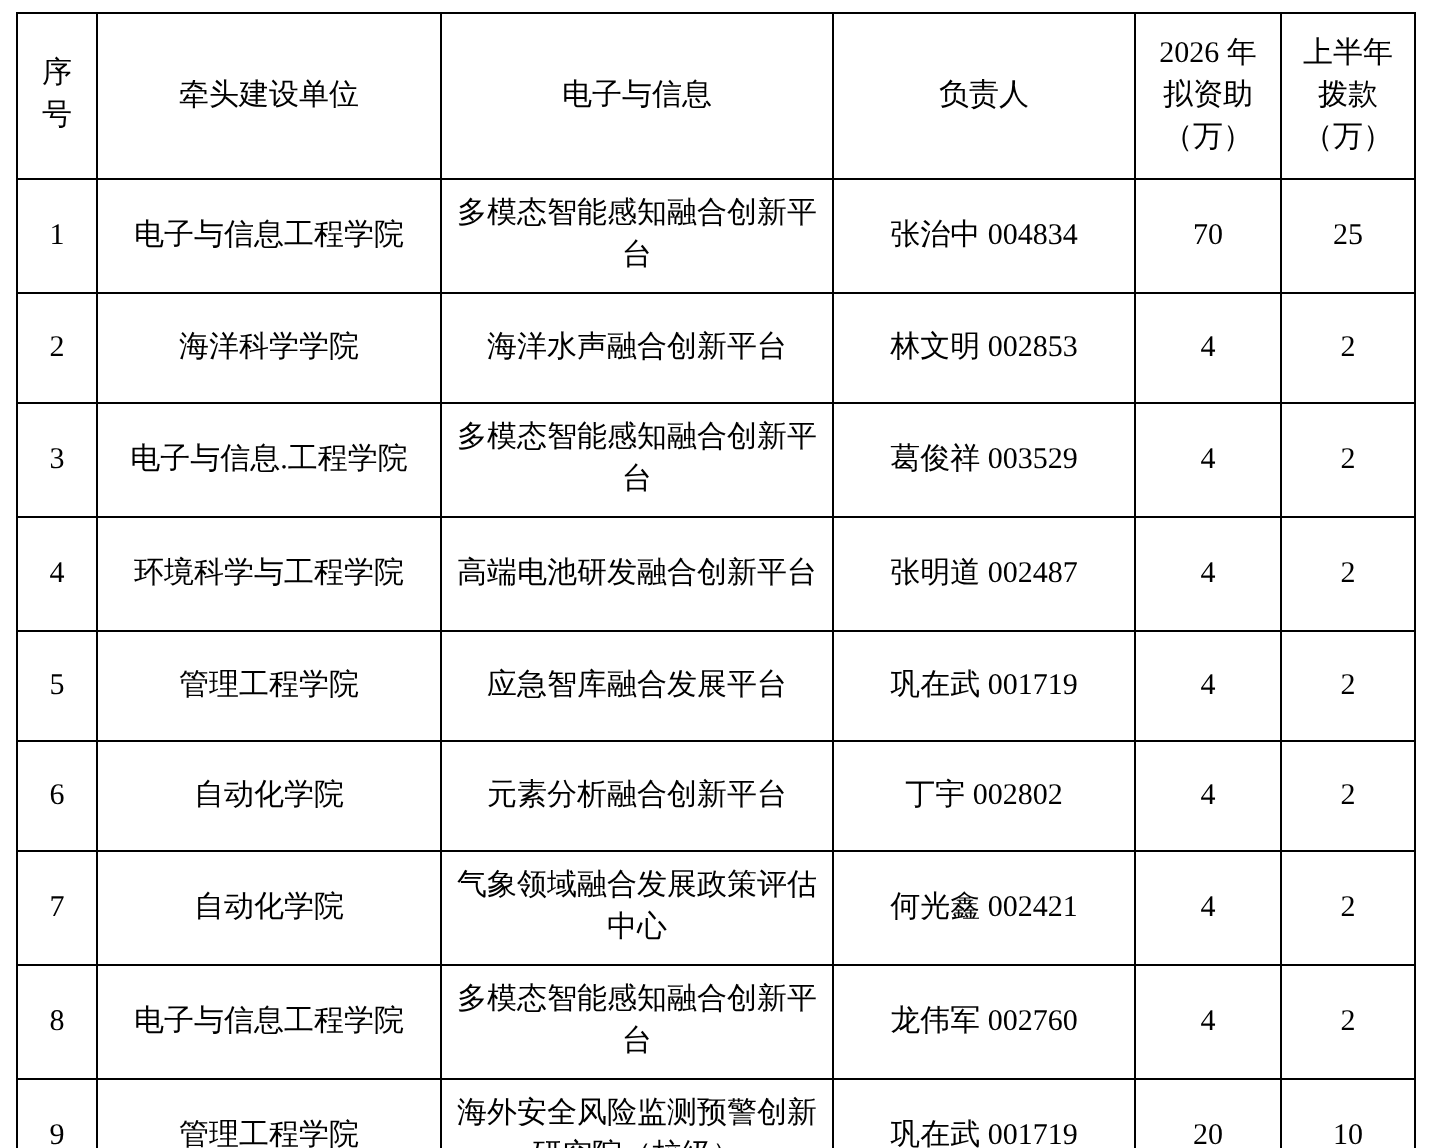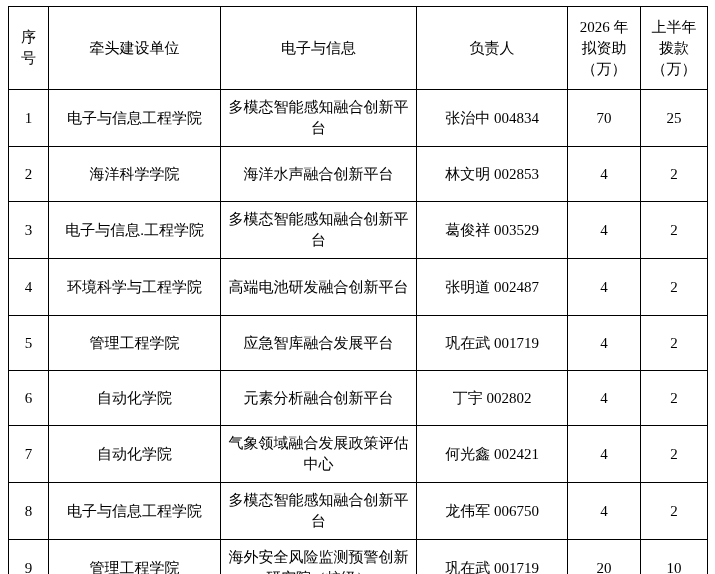--- a/index.html
+++ b/index.html
@@ -149,21 +149,21 @@
         <td>自动化学院</td>
         <td>气象领域融合发展政策评估中心</td>
         <td>何光鑫 002421</td>
         <td class="num">4</td>
         <td class="num">2</td>
       </tr>
       <tr class="row-tall">
         <td class="num">8</td>
         <td>电子与信息工程学院</td>
         <td>多模态智能感知融合创新平台</td>
-        <td>龙伟军 006750</td>
+        <td>龙伟军 002760</td>
         <td class="num">4</td>
         <td class="num">2</td>
       </tr>
       <tr class="row-tall">
         <td class="num">9</td>
         <td>管理工程学院</td>
         <td>海外安全风险监测预警创新研究院（校级）</td>
         <td>巩在武 001719</td>
         <td class="num">20</td>
         <td class="num">10</td>

